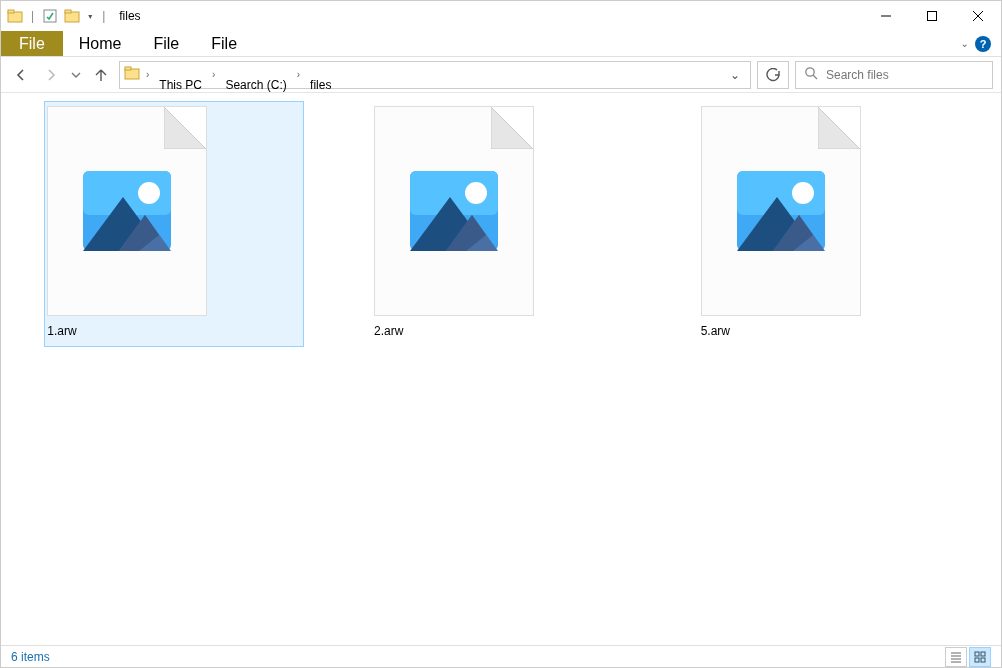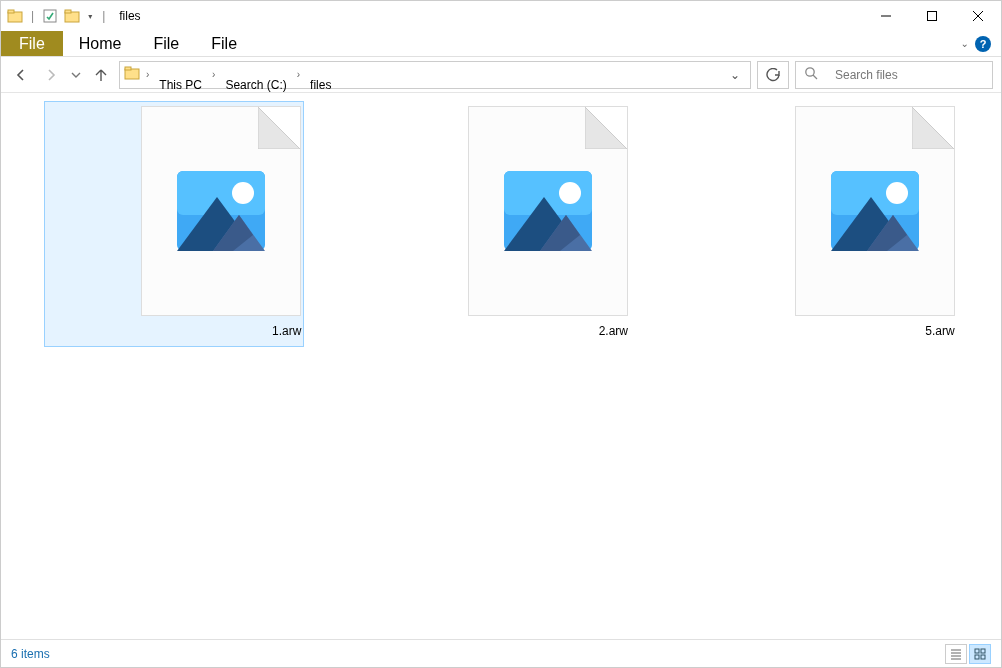--- a/index.html
+++ b/index.html
@@ -25,31 +25,31 @@
   
   .navbar { height:36px; display:flex; align-items:center; border-bottom:1px solid #e5e5e5; padding:3px 8px; gap:6px; }
   .nav-btn { width:24px; height:24px; display:flex; align-items:center; justify-content:center; color:#999; }
   .nav-btn.enabled { color:#333; }
   .addr-box { flex:1; height:28px; border:1px solid #ccc; display:flex; align-items:center; padding:0 4px; gap:2px; }
   .addr-seg { display:flex; align-items:center; gap:4px; padding:0 4px; height:100%;margin-top:20px; }
   .addr-chevron { color:#666; font-size:10px; padding:0 4px; }
   .addr-spacer { flex:1; }
   .addr-drop { color:#555; padding:0 6px; }
   .refresh-btn { width:32px; height:28px; border:1px solid #ccc; display:flex; align-items:center; justify-content:center; }
-  .search-box { width:198px; height:28px; border:1px solid #ccc; display:flex; align-items:center; padding:0 8px; gap:17px; color:#777; }
+  .search-box { width:198px; height:28px; border:1px solid #ccc; display:flex; align-items:center; padding:0 8px; gap:8px; color:#777; }
   
   .content { flex:1; overflow:auto; padding:8px 10px; }
   .grid { display:grid; grid-template-columns: repeat(3, 1fr); justify-items:center; row-gap:20px; }
-  .item { width:260px; display:flex; flex-direction:column; align-items:flex-end; padding:4px 2px 8px; border:1px solid transparent; }
+  .item { width:260px; display:flex; flex-direction:column; align-items:flex-start; padding:4px 2px 8px; border:1px solid transparent; }
   .item.selected { border:1px solid #99d1ff; background:#e5f3ff; }
   .thumb { width:160px; height:210px; background:#fcfcfc; border:1px solid #ddd; position:relative; display:flex; align-items:center; justify-content:center; }
   .dogear { position:absolute; top:0; right:0; width:42px; height:42px; }
   .filelabel { margin-top:8px; font-size:12px; }
   
-  .statusbar { height:28px; border-top:1px solid #e0e0e0; display:flex; align-items:center; padding:0 10px; font-size:12px; color:#1a6fb0; justify-content:space-between; }
+  .statusbar { height:22px; border-top:1px solid #e0e0e0; display:flex; align-items:center; padding:0 10px; font-size:12px; color:#1a6fb0; justify-content:space-between; }
   .view-toggles { display:flex; gap:2px; }
   .view-toggle { width:22px; height:20px; border:1px solid #ccc; display:flex; align-items:center; justify-content:center; }
   .view-toggle.active { background:#cce8ff; border-color:#99d1ff; }
 </style>
 </head>
 <body>
 
 <div class="window">
 
   <div class="titlebar">

